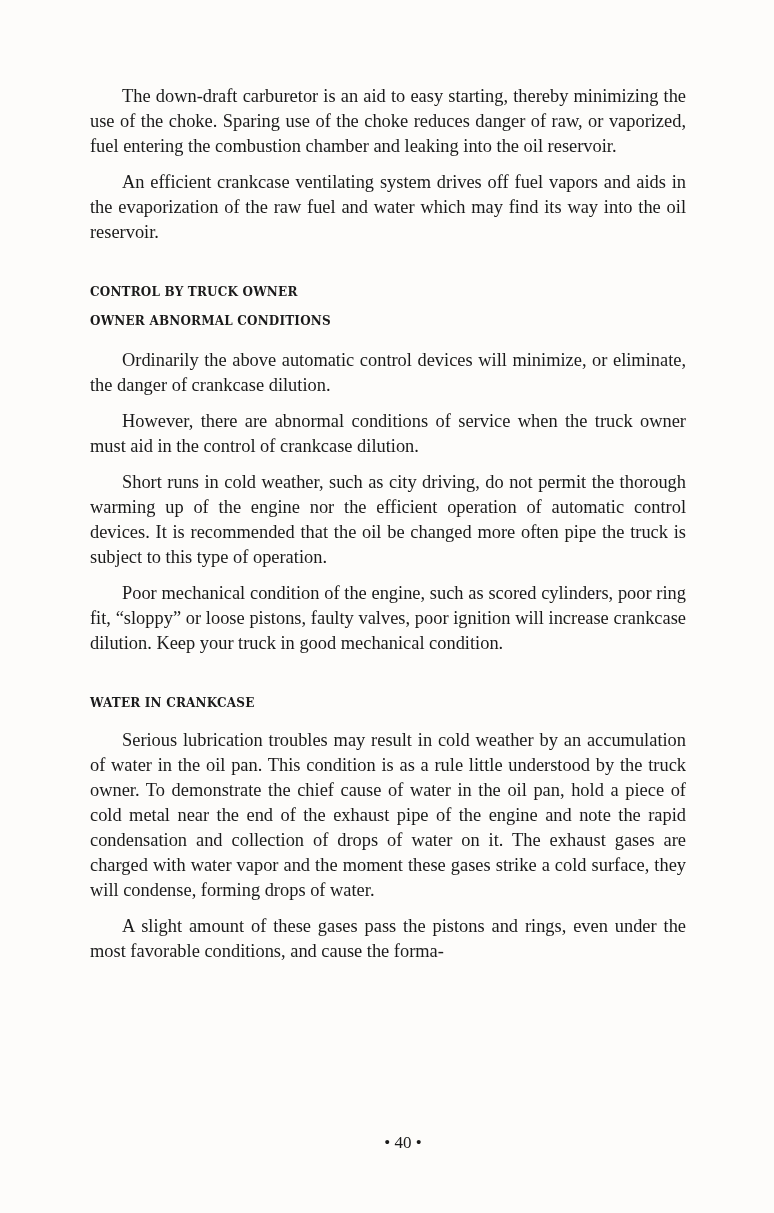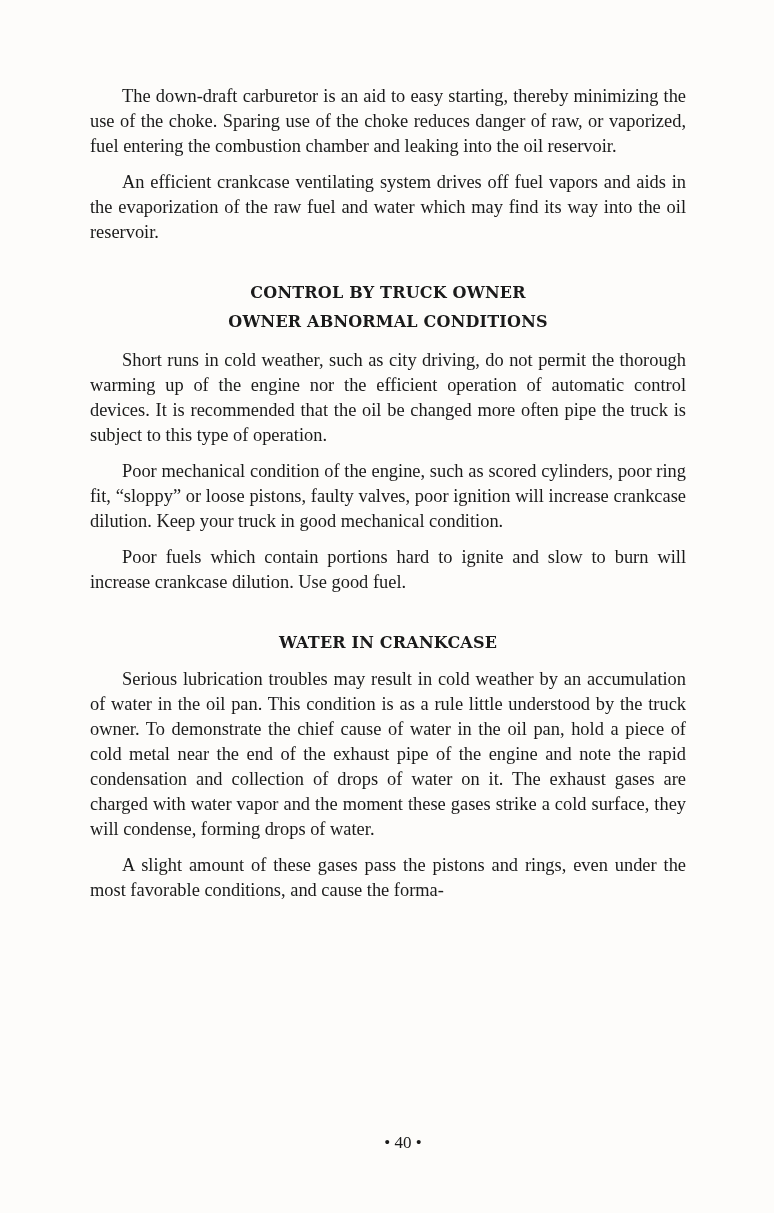--- a/index.html
+++ b/index.html
@@ -24,24 +24,23 @@
     .para {
       margin: 0 0 11px 0;
       font-size: 18.4px;
       line-height: 25px;
       text-align: justify;
       text-indent: 32px;
       hyphens: none;
     }
     .heading {
       margin: 0;
-      text-align: center;
       font-family: "DejaVu Serif", "Liberation Serif", serif;
       font-weight: bold;
-      font-size: 16px;
+      font-size: 12px;
       line-height: 29px;
       letter-spacing: 0.2px;
       color: #1a1a1a;
     }
     .heading-block-1 {
       margin-top: 33px;
       margin-bottom: 12px;
     }
     .heading-block-2 {
       margin-top: 33px;
@@ -64,23 +63,24 @@
 <div class="page">
 
   <p class="para">The down-draft carburetor is an aid to easy starting, thereby minimizing the use of the choke. Sparing use of the choke reduces danger of raw, or vaporized, fuel entering the combustion chamber and leaking into the oil reservoir.</p>
   <p class="para">An efficient crankcase ventilating system drives off fuel vapors and aids in the evaporization of the raw fuel and water which may find its way into the oil reservoir.</p>
 
   <div class="heading-block-1">
     <h2 class="heading">CONTROL BY TRUCK OWNER</h2>
     <h2 class="heading">OWNER ABNORMAL CONDITIONS</h2>
   </div>
 
+  <p class="para">Ordinarily the above automatic control devices will minimize, or eliminate, the danger of crankcase dilution.</p>
+  <p class="para">However, there are abnormal conditions of service when the truck owner must aid in the control of crankcase dilution.</p>
   <p class="para">Short runs in cold weather, such as city driving, do not permit the thorough warming up of the engine nor the efficient operation of automatic control devices. It is recommended that the oil be changed more often pipe the truck is subject to this type of operation.</p>
   <p class="para">Poor mechanical condition of the engine, such as scored cylinders, poor ring fit, “sloppy” or loose pistons, faulty valves, poor ignition will increase crankcase dilution. Keep your truck in good mechanical condition.</p>
-  <p class="para">Poor fuels which contain portions hard to ignite and slow to burn will increase crankcase dilution. Use good fuel.</p>
 
   <div class="heading-block-2">
     <h2 class="heading">WATER IN CRANKCASE</h2>
   </div>
 
   <p class="para">Serious lubrication troubles may result in cold weather by an accumulation of water in the oil pan. This condition is as a rule little understood by the truck owner. To demonstrate the chief cause of water in the oil pan, hold a piece of cold metal near the end of the exhaust pipe of the engine and note the rapid condensation and collection of drops of water on it. The exhaust gases are charged with water vapor and the moment these gases strike a cold surface, they will condense, forming drops of water.</p>
   <p class="para">A slight amount of these gases pass the pistons and rings, even under the most favorable conditions, and cause the forma-</p>
 
 </div>
 

